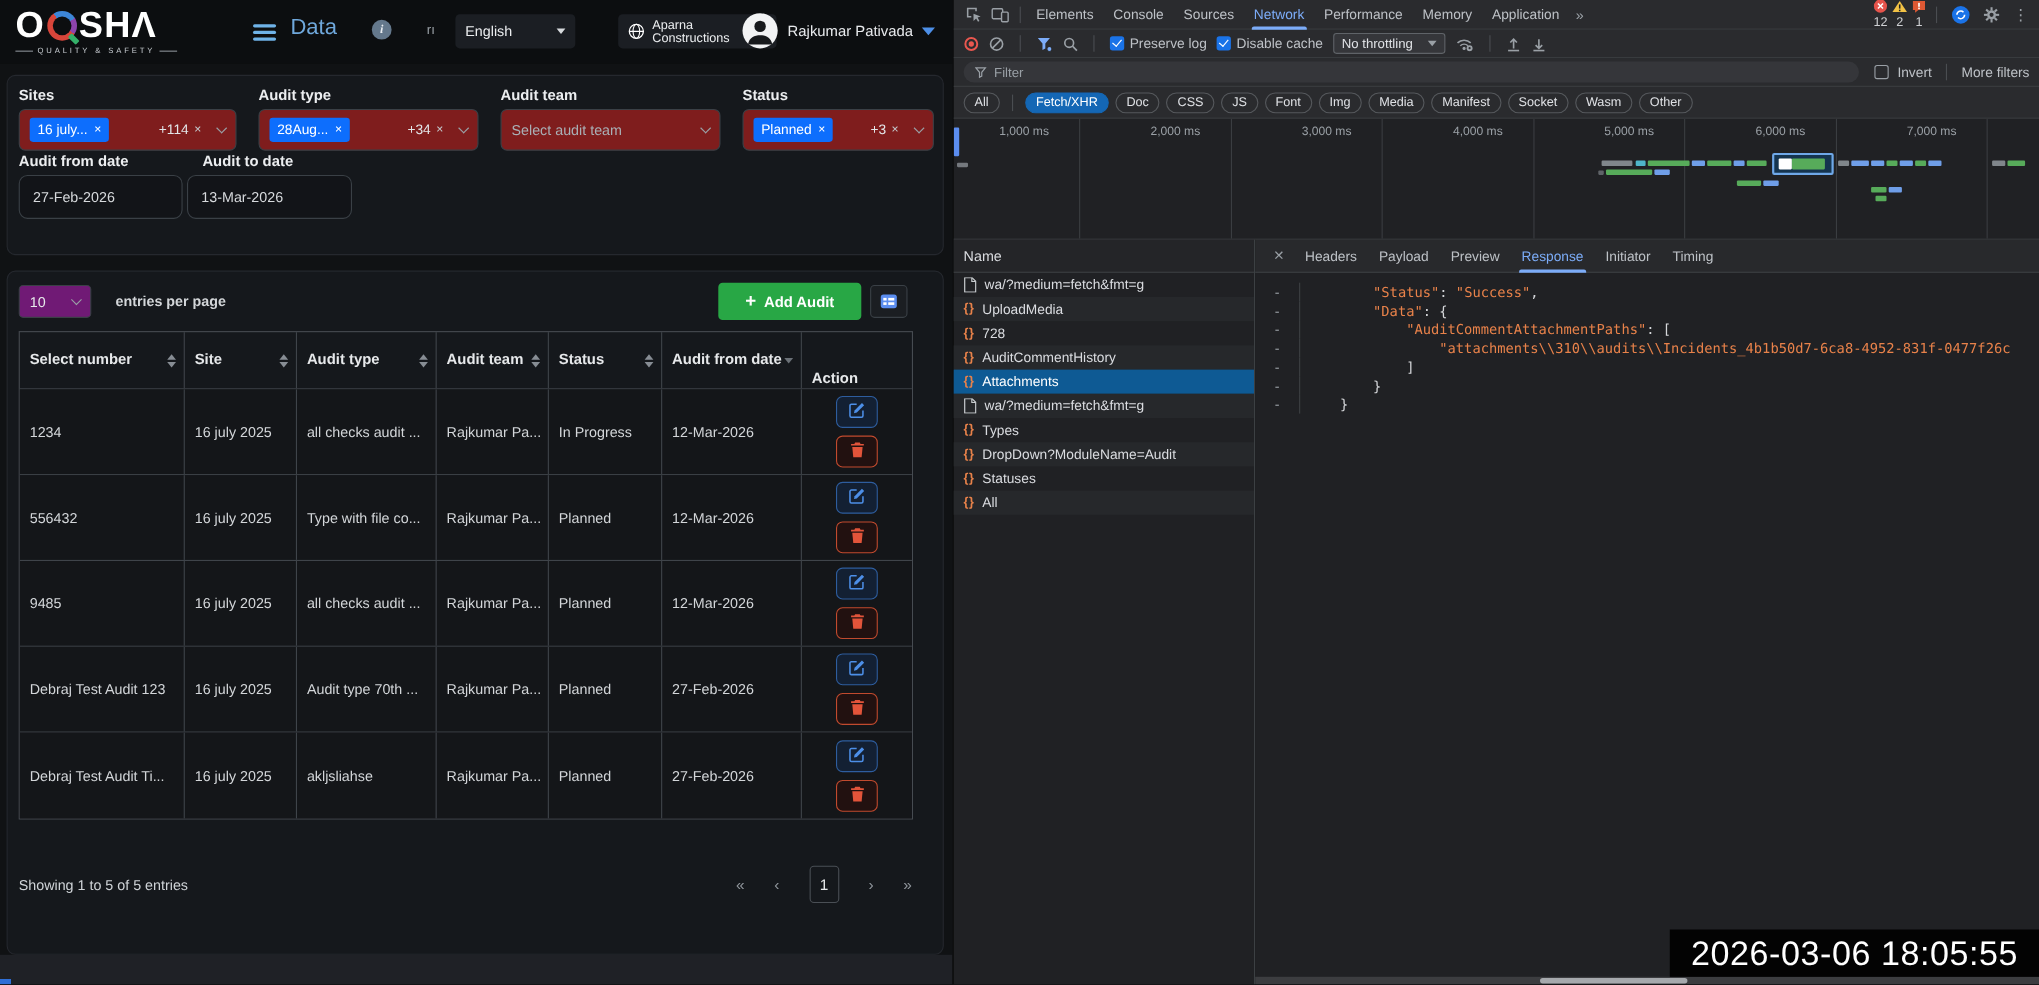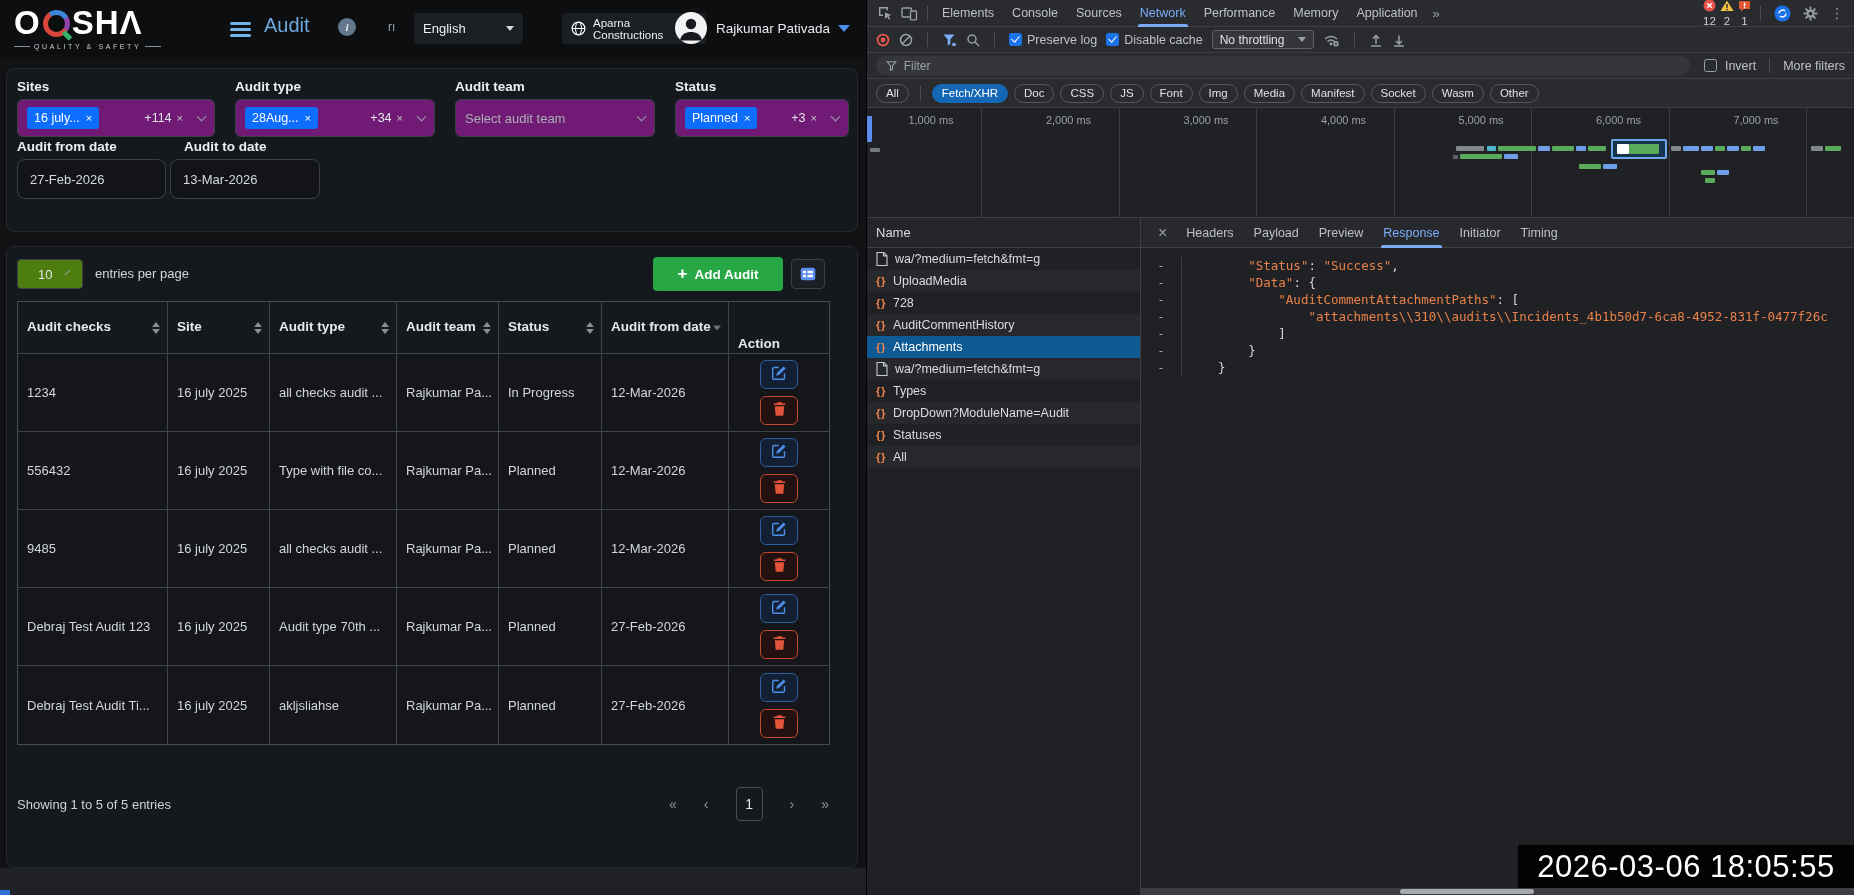--- a/index.html
+++ b/index.html
@@ -25,33 +25,33 @@
   .lang-select { left:414px; width:109px; font-size:13px; }
   .company-select { left:522px; width:144px; font-size:11.5px;margin-left:40px; }
   .tri-dn { width:0; height:0; border-left:4.5px solid transparent; border-right:4.5px solid transparent; border-top:5.5px solid #d7dadd; margin-left:auto; }
   .avatar { position:absolute; left:674px; top:11px; width:34px; height:34px; }
   .user-name { position:absolute; left:716px; top:21px; font-size:13.5px; color:#e8eaed; }
   .user-caret { position:absolute; left:838px; top:25px; width:0; height:0; border-left:6px solid transparent; border-right:6px solid transparent; border-top:7px solid #4d8fe8; cursor:pointer; }
 
   .card { position:absolute; left:6px; width:852px; background:#15181c; border:1px solid #25282e; border-radius:8px; }
   .filter-card { top:68px; height:164px; }
   .flabel { position:absolute; font-size:13.5px; font-weight:bold; color:#eceef0; }
-  .fbox { position:absolute; height:38px; border:1px solid #3a4046; border-radius:6px; background:#701a75; display:flex; align-items:center; padding:0 9px; gap:8px; cursor:pointer; }
+  .fbox { position:absolute; height:38px; border:1px solid #3a4046; border-radius:6px; background:#7f1d1d; display:flex; align-items:center; padding:0 9px; gap:8px; cursor:pointer; }
   .fchip { background:#0d6efd; color:#fff; font-size:12.5px; border-radius:3px; padding:4px 7px; display:flex; align-items:center; gap:6px; white-space:nowrap; }
   .chip-x { font-size:11px; cursor:pointer; }
   .fmore { margin-left:auto; display:flex; align-items:center; gap:5px; color:#e3e6e9; font-size:12.5px; }
   .fmore .x2 { color:#c4c9cd; font-size:11px; cursor:pointer; }
   .chev { width:7px; height:7px; border-right:1.6px solid #9aa0a6; border-bottom:1.6px solid #9aa0a6; transform:rotate(45deg); margin-left:7px; margin-top:-4px; }
   .fplaceholder { color:#a9b0b6; font-size:13px; }
   .dinput { position:absolute; height:40px; border:1px solid #3a4046; border-radius:8px; background:#121418; color:#d7dadd; font-size:13px; padding:0 12px; font-family:"Liberation Sans",sans-serif; }
 
   .table-card { top:246px; height:622px; }
-  .psize { position:absolute; left:10px; top:12px; width:66px; height:30px; border:1px solid #3a4046; border-radius:4px; background:#4d7c0f; display:flex; align-items:center; padding:0 20px; color:#e6e8ea; font-size:13px; cursor:pointer;gap:15px; }
+  .psize { position:absolute; left:10px; top:12px; width:66px; height:30px; border:1px solid #3a4046; border-radius:4px; background:#701a75; display:flex; align-items:center; padding:0 9px; color:#e6e8ea; font-size:13px; cursor:pointer;gap:15px; }
   .psize .chev { margin-left:auto; }
-  .entries-label { position:absolute; left:88px; top:19px; font-size:13px; color:#d3d6d9; }
+  .entries-label { position:absolute; left:98px; top:19px; font-size:13px; color:#d3d6d9;font-weight:bold; }
   .search { position:absolute; left:444px; top:10px; width:196px; height:34px; border:1px solid #3a4046; border-radius:4px; background:#14171b; color:#d7dadd; font-size:14px; padding:0 11px; font-family:"Liberation Sans",sans-serif; }
   .search::placeholder { color:#8f959b; }
   .add-btn { position:absolute; left:646px; top:10px; width:130px; height:34px; background:#28a745; border:none; border-radius:4px; color:#fff; font-size:13.5px; font-weight:bold; display:flex; align-items:center; justify-content:center; gap:7px; cursor:pointer; font-family:"Liberation Sans",sans-serif; }
   .add-plus { font-size:17px; font-weight:bold; }
   .view-btn { position:absolute; left:784px; top:12px; width:34px; height:30px; border:1px solid #3a4046; border-radius:4px; background:#1b1e22; display:flex; align-items:center; justify-content:center; cursor:pointer; }
 
   .atable { position:absolute; left:10px; top:54px; width:813px; border:1px solid #464b51; }
   .thead { display:flex; height:52px; border-bottom:1px solid #3f444a; }
   .th { position:relative; display:flex; align-items:center; padding:0 9px; font-size:13.5px; font-weight:bold; color:#e6e8ea; border-right:1px solid #3f444a; cursor:pointer; line-height:1.25; }
   .th:last-child { border-right:none; }
@@ -148,21 +148,21 @@
     <div class="app-header">
       <div class="logo">
         <div class="logo-row">
           <span>O</span>
           <span class="logo-q"></span>
           <span>SHΛ</span>
         </div>
         <div class="logo-tagline">QUALITY &amp; SAFETY</div>
       </div>
       <div class="hamburger"></div>
-      <div class="page-title">Audit</div>
+      <div class="page-title">Data</div>
       <div class="info-badge">i</div>
       <div class="header-note">rı</div>
       <div class="hdr-select lang-select">
         <span>English</span>
         <span class="tri-dn"></span>
       </div>
       <div class="hdr-select company-select">
         <span class="req-icon">
             <svg width="15" height="15" viewBox="0 0 15 15">
               <circle cx="7.5" cy="7.5" r="6.4" fill="none" stroke="#fff" stroke-width="1.2"></circle>
@@ -252,21 +252,21 @@
               <rect x="7.5" y="3.8" width="5.5" height="2.4" fill="#fff"></rect>
               <rect x="3" y="7.8" width="3" height="2.4" fill="#fff"></rect>
               <rect x="7.5" y="7.8" width="5.5" height="2.4" fill="#fff"></rect>
             </svg>
           </span>
       </div>
 
       <div class="atable">
         <div class="thead">
             <div class="th" style="width: 150px;">
-              <span class="th-label">Audit checks</span>
+              <span class="th-label">Select number</span>
               <span class="sort-icon">
                 <i class="tri-u"></i>
                 <i class="tri-d"></i>
               </span>
             </div>
             <div class="th" style="width: 102px;">
               <span class="th-label">Site</span>
               <span class="sort-icon">
                 <i class="tri-u"></i>
                 <i class="tri-d"></i>

